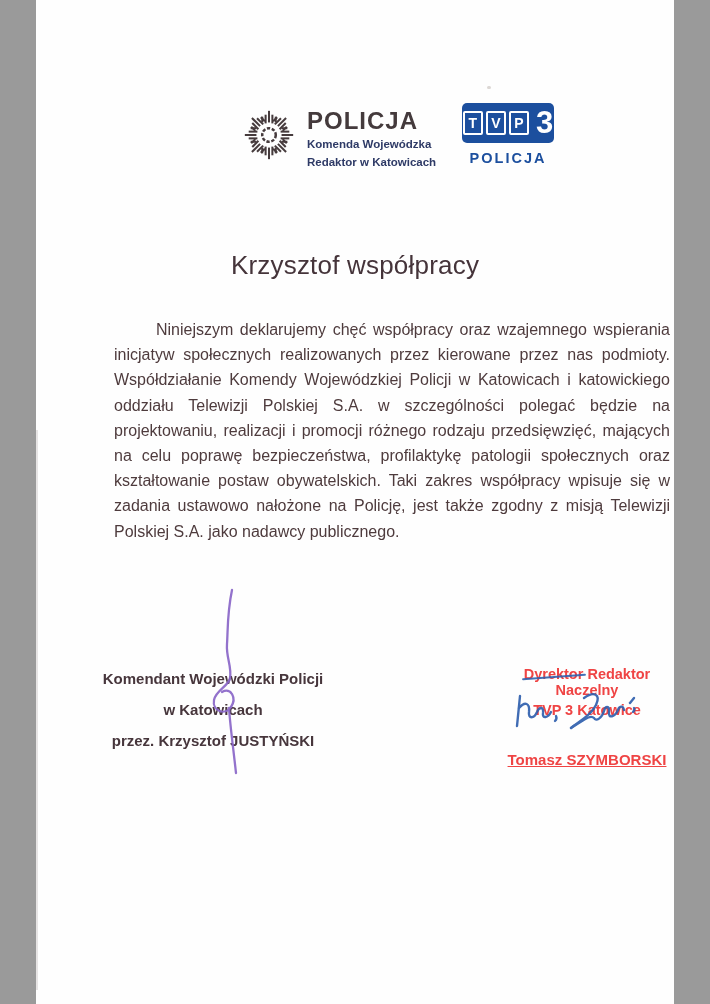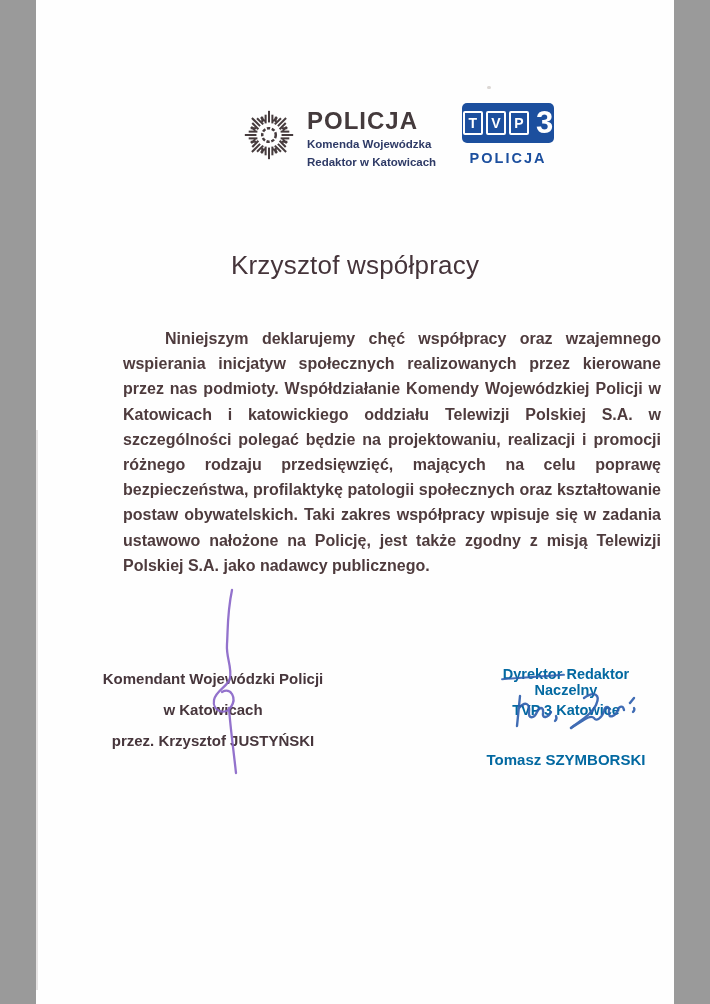--- a/index.html
+++ b/index.html
@@ -31,34 +31,34 @@
   .tvp-three{color:#ffffff;font-size:31px;font-weight:bold;margin-left:4px;line-height:34px;}
   .tvp-region{margin-top:7px;color:#1c4f9e;font-size:14.5px;font-weight:bold;letter-spacing:2px;}
   
   .doc-title{
     position:absolute;left:0;right:0;top:250px;text-align:center;
     font-size:26px;color:#45343a;letter-spacing:0.2px;
   }
   
   .doc-body{position:absolute;left:75px;top:314px;width:562px;}
   .doc-body p{
-    margin:12px;padding:0;
+    margin:3px;padding:0;
     font-size:16px;line-height:25.2px;color:#4e3b3d;
-    text-align:justify;text-indent:42px;font-weight:bold;
+    text-align:justify;text-indent:42px;
   }
   .doc-body p + p{margin-top:10px;}
   
   .sig-left{position:absolute;left:62px;top:670px;width:230px;text-align:center;font-weight:bold;color:#47363c;}
   .sig-left .l1{font-size:15px;}
   .sig-left .l2{font-size:15px;margin-top:14px;}
   .sig-left .l3{font-size:15px;margin-top:14px;}
-  .sig-right{position:absolute;left:435px;top:666px;width:190px;text-align:center;font-weight:bold;color:#0369a1;}
+  .sig-right{position:absolute;left:456px;top:666px;width:190px;text-align:center;font-weight:bold;color:#ef4444;}
   .sig-right .l1{font-size:14.5px;}
   .sig-right .l2{font-size:14.5px;margin-top:4px;}
-  .sig-right .l3{font-size:15px;margin-top:33px;}
+  .sig-right .l3{font-size:15px;margin-top:33px;text-decoration:underline;}
   .strike-blue{position:relative;display:inline-block;}
   .strike-blue::after{
     content:"";position:absolute;left:-2px;right:-2px;top:60%;height:2px;
     background:#3060ae;transform:rotate(-4deg);border-radius:2px;opacity:0.9;
   }
   
   .ink{position:absolute;pointer-events:none;}
   .ink-purple{left:166px;top:584px;}
   .ink-blue{left:452px;top:686px;}
   

